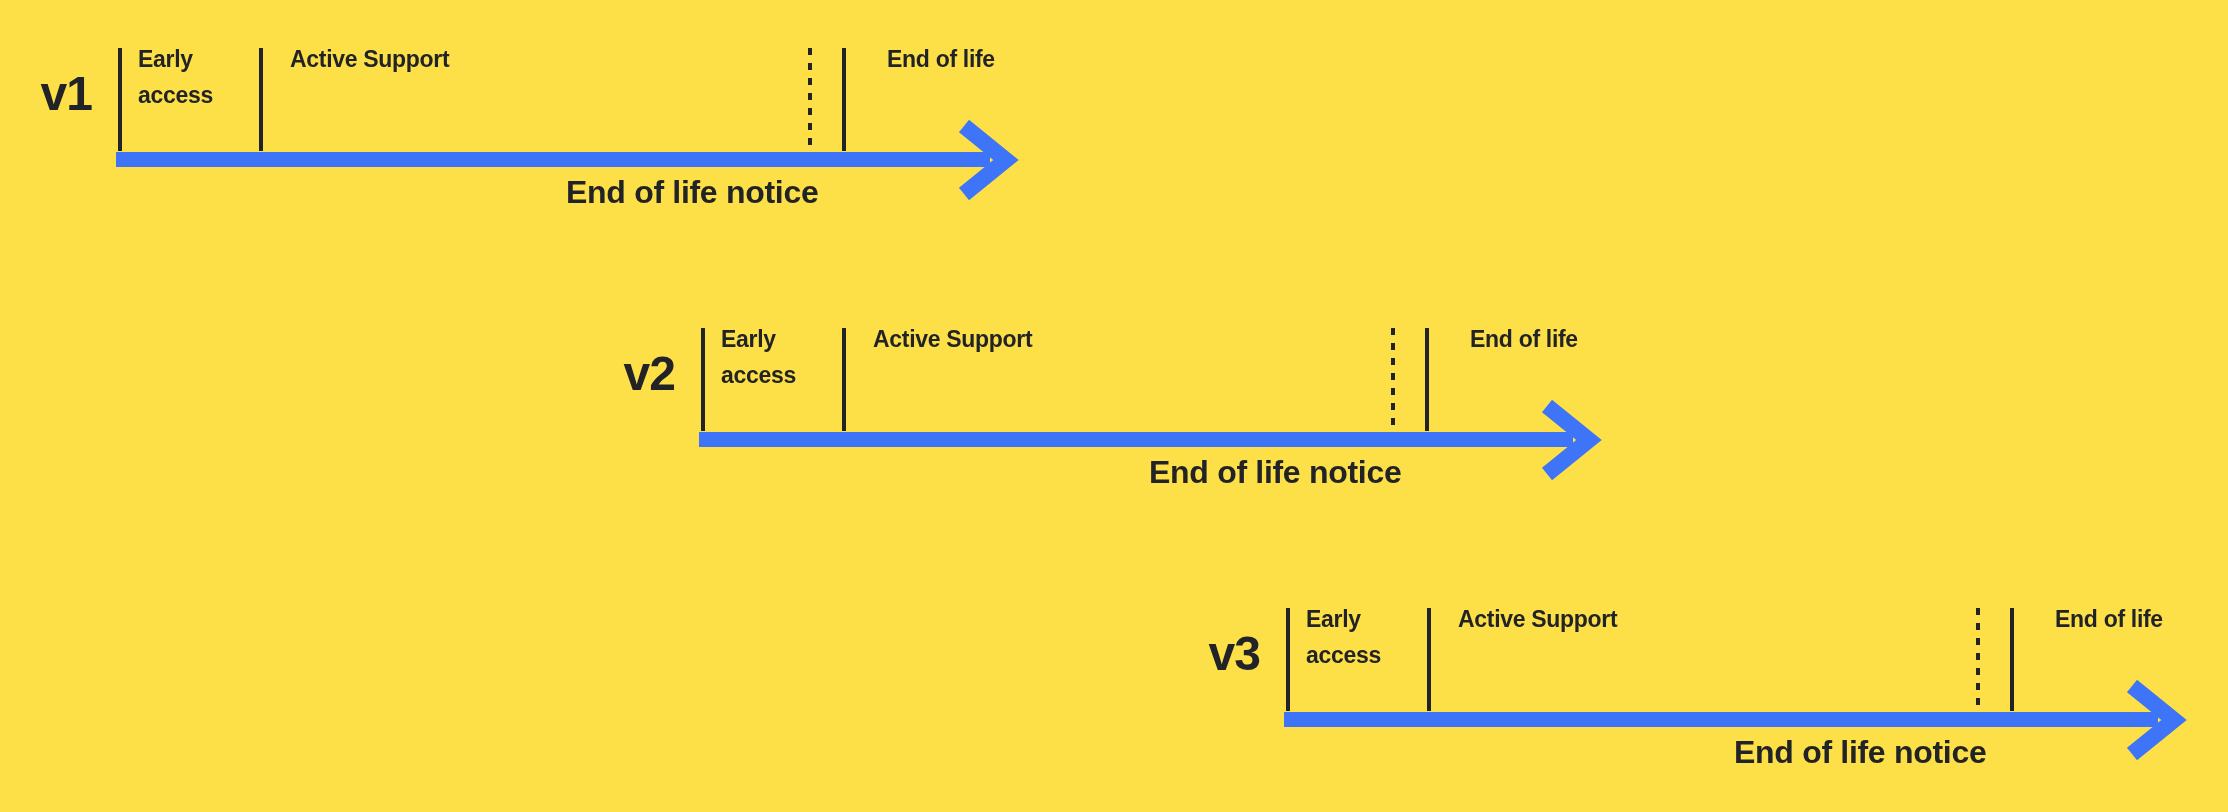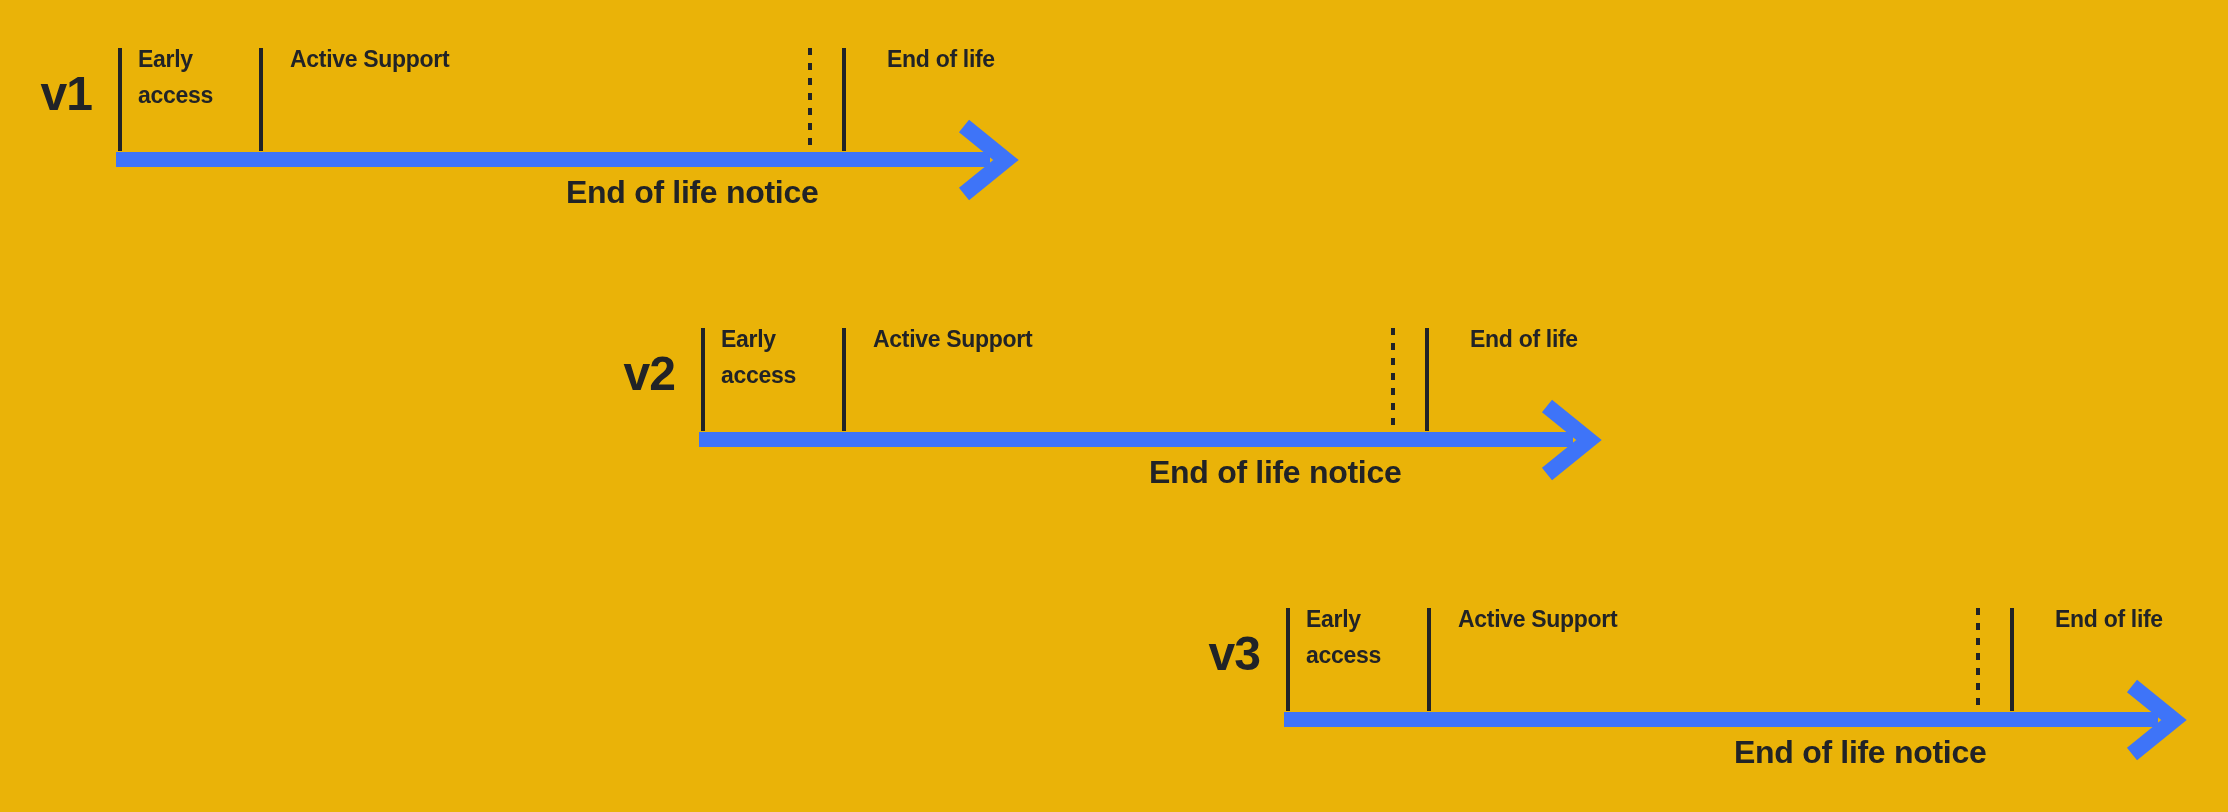--- a/index.html
+++ b/index.html
@@ -11,21 +11,21 @@
     width: 2228px;
     height: 812px;
     overflow: hidden;
     font-family: "Liberation Sans", "DejaVu Sans", sans-serif;
     color: var(--color-ink, #212327);
   }
   .canvas {
     position: relative;
     width: 2228px;
     height: 812px;
-    background: #eab308;
+    background: #fde047;
   }
   .timeline {
     position: absolute;
     width: 1020px;
     height: 205px;
   }
   .timeline.t1 { left: 18px;   top: 26px;  }
   .timeline.t2 { left: 601px;  top: 306px; text-decoration: underline; }
   .timeline.t3 { left: 1186px; top: 586px; }
 

